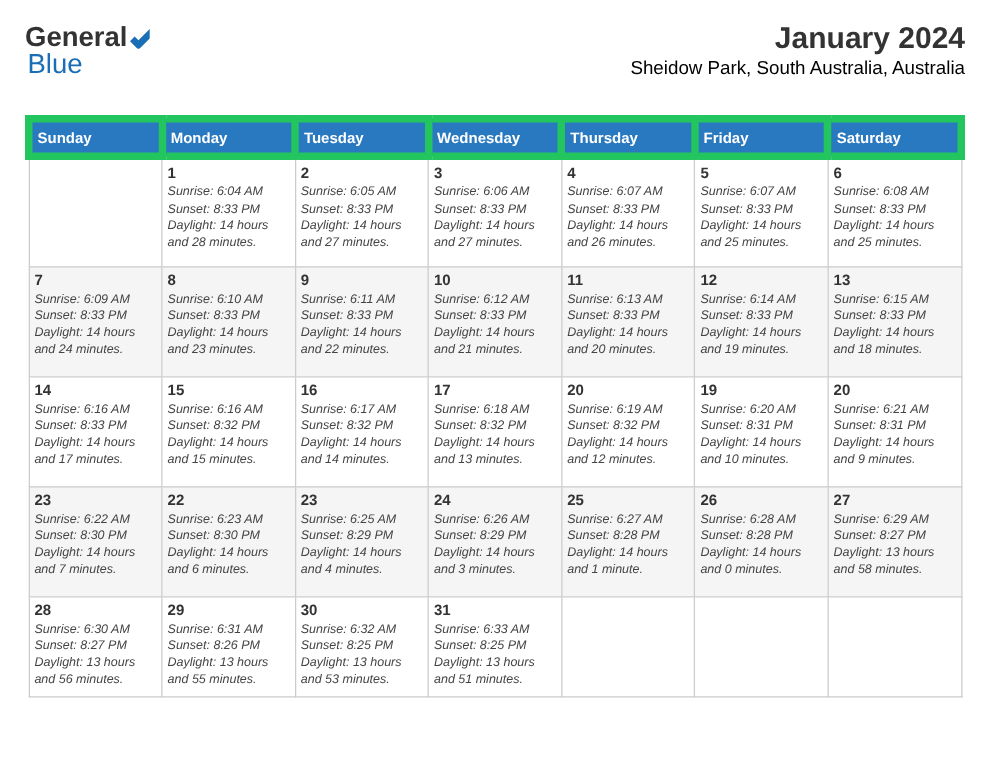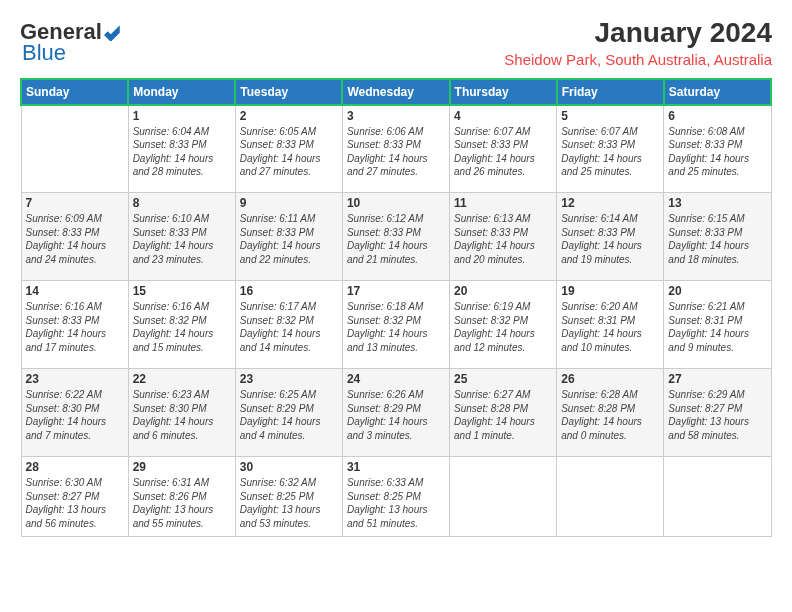--- a/index.html
+++ b/index.html
@@ -10,22 +10,22 @@
       height: 612px;
       overflow: hidden;
     }
     .page {
       width: 792px;
       padding: 18px 20px 10px 20px;
     }
     .header {
       display: flex;
       justify-content: space-between;
-      align-items: center;
-      margin-bottom: 10px;
+      align-items: flex-start;
+      margin-bottom: 28px;
     }
     .logo {
       display: flex;
       flex-direction: column;
       align-items: flex-start;
     }
     .logo-text {
       display: flex;
       align-items: center;
       font-size: 22px;
@@ -36,42 +36,42 @@
     .logo-general { color: #333; }
     .logo-icon {
       width: 18px;
       height: 18px;
       margin-left: 2px;
     }
     .title-block {
       text-align: right;
     }
     .month-title {
-      font-size: 28px;
+      font-size: 24px;
       font-weight: bold;
       color: #333;
       line-height: 1.1;
     }
     .location-title {
       font-size: 15px;
-      color: #ef4444;
+      color: #000000;
       margin-top: 2px;
     }
     .calendar {
       width: 100%;
       border-collapse: collapse;
       font-size: 11px;
     }
     .calendar th {
       background: #2979c0;
       color: #fff;
       font-weight: bold;
       font-size: 12px;
       padding: 5px 4px;
-      border: 2px solid #22c55e;
+      border: 6px solid #22c55e;
       text-align: left;
     }
     .calendar td {
       vertical-align: top;
       border: 1px solid #ccc;
       padding: 3px 4px;
       width: calc(100% / 7);
       height: 88px;
       background: #fff;
     }

